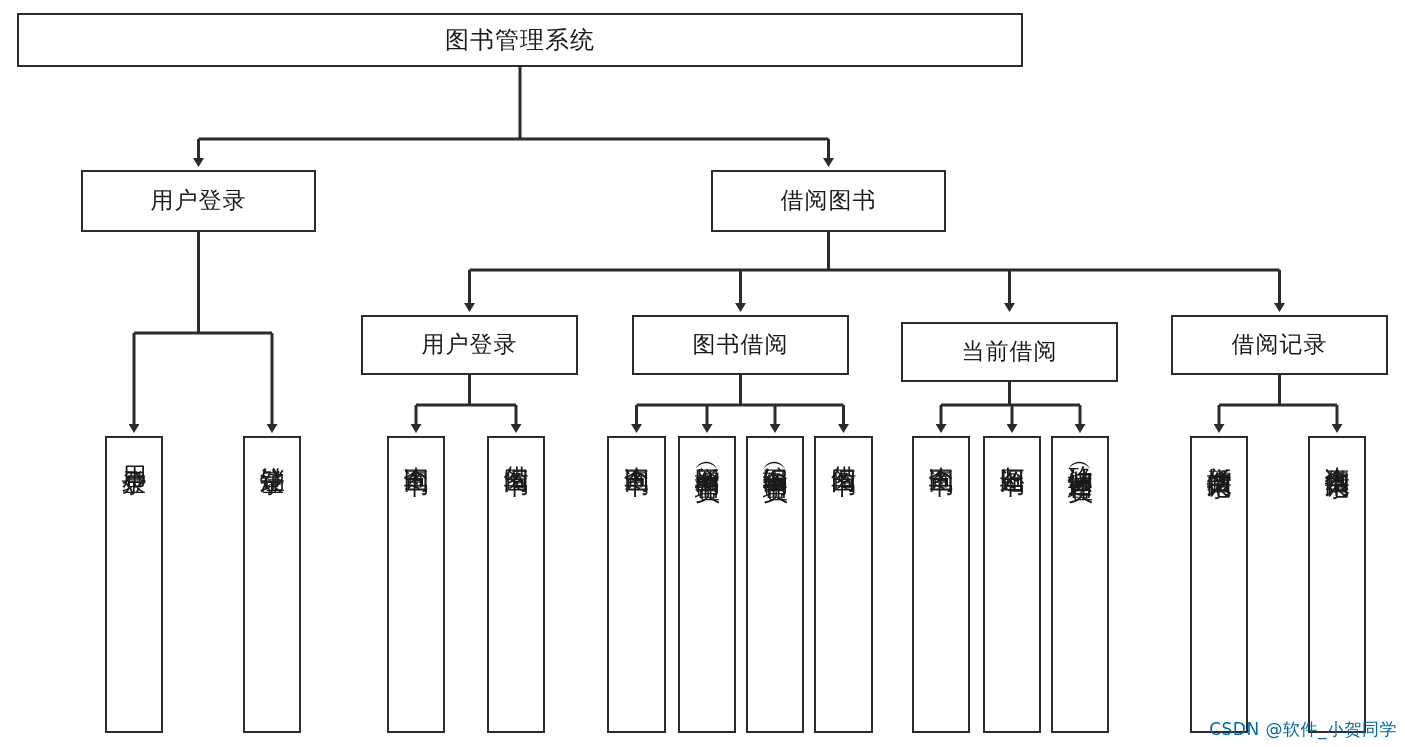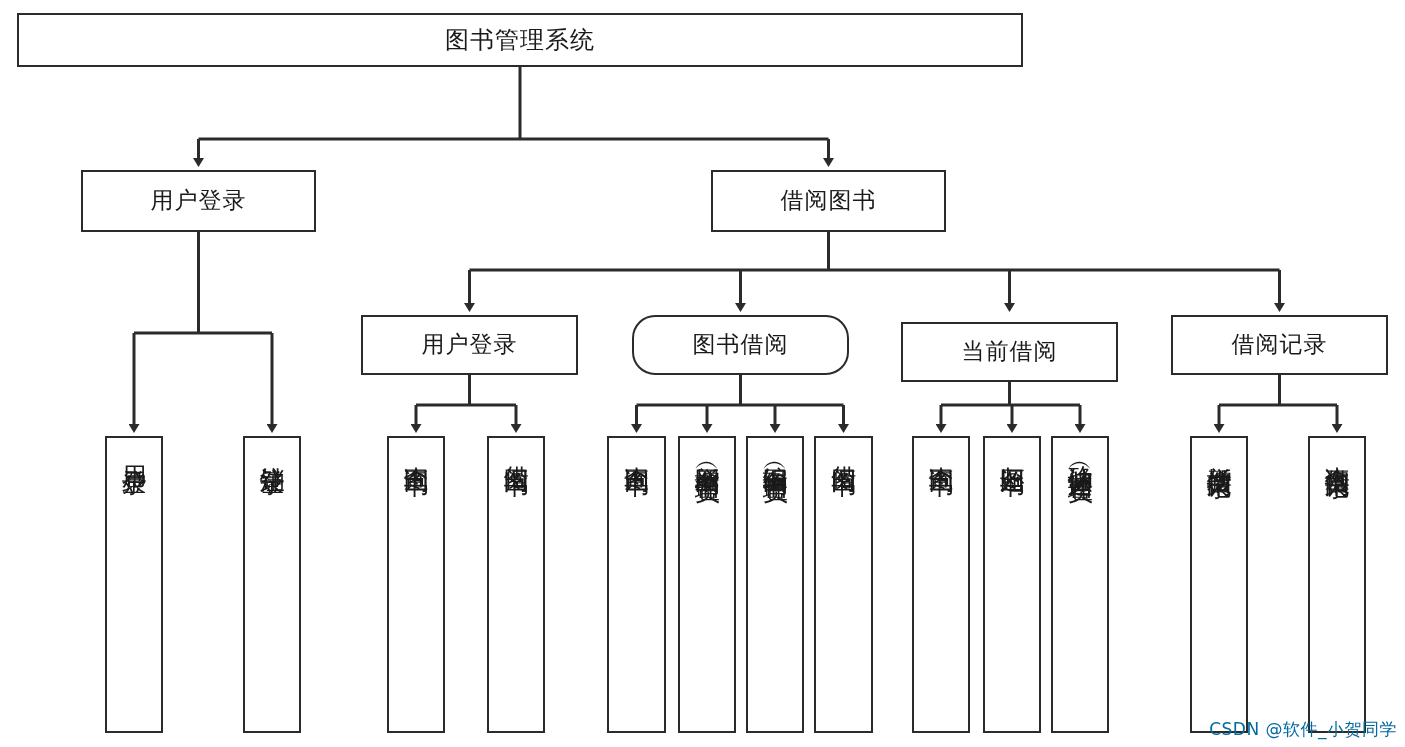--- a/index.html
+++ b/index.html
@@ -123,21 +123,21 @@
   <div class="node horiz" id="n-user-login" style="left:81px; top:170px; width:235px; height:62px;">
     <span>用户登录</span>
   </div>
   <div class="node horiz" id="n-book-manage" style="left:711px; top:170px; width:235px; height:62px;">
     <span>借阅图书</span>
   </div>
 
   <div class="node horiz" id="n-new-book-rec" style="left:361px; top:315px; width:217px; height:60px;">
     <span>用户登录</span>
   </div>
-  <div class="node horiz" id="n-book-borrow" style="left:632px; top:315px; width:217px; height:60px;border-radius:23px;">
+  <div class="node horiz" id="n-book-borrow" style="left:632px; top:315px; width:217px; height:60px;">
     <span>图书借阅</span>
   </div>
   <div class="node horiz" id="n-current-borrow" style="left:901px; top:322px; width:217px; height:60px;">
     <span>当前借阅</span>
   </div>
   <div class="node horiz" id="n-borrow-record" style="left:1171px; top:315px; width:217px; height:60px;justify-content:center;">
     <span>借阅记录</span>
   </div>
 
   <div class="node leaf" id="n-leaf-user-login" style="left:105px; top:436px; width:58px; height:297px;">

